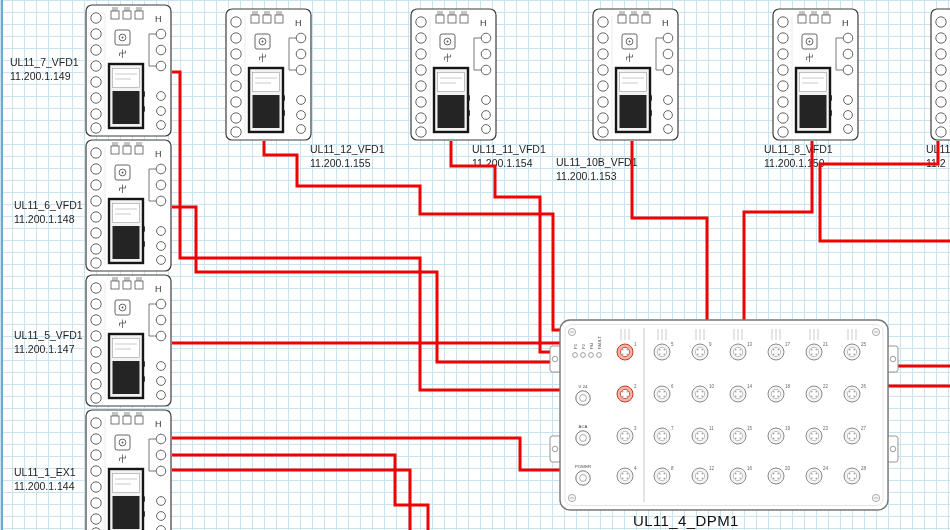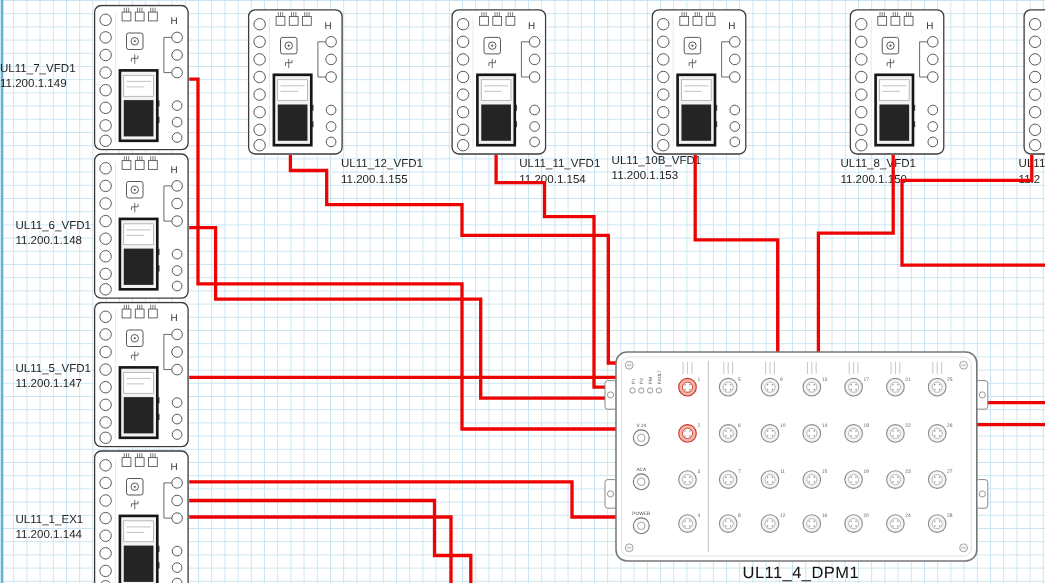--- a/index.html
+++ b/index.html
@@ -12,21 +12,21 @@
       linear-gradient(to right,#c9e4f0 1px,transparent 1px),
       linear-gradient(to bottom,#c9e4f0 1px,transparent 1px);
     background-size:12px 12px;
   }
   #page-edge{position:absolute;left:1px;top:0;width:2px;height:100%;background:#62aed1;z-index:1}
   .vfd{position:absolute;z-index:3}
   .vfd svg{display:block}
   .dev-label{position:absolute;z-index:2;font-size:10.5px;line-height:13.5px;color:#1e1e1e;white-space:nowrap}
   #cable-layer{position:absolute;left:0;top:0;z-index:4;pointer-events:none}
   #dpm{position:absolute;z-index:5}
-  #dpm-label{position:absolute;z-index:6;left:633px;top:512px;width:190px;text-align:center;
+  #dpm-label{position:absolute;z-index:6;left:633px;top:512px;width:190px;text-align:left;
     font-size:15px;color:#111;letter-spacing:.4px}
 </style>
 </head>
 <body>
 
 <div id="page-edge"></div>
 
 <svg id="cable-layer" width="950" height="530">
     <path d="M172 72 L180 72 L180 258 L420 258 L420 390 L562 390" fill="none" stroke="#ee0202" stroke-width="3"></path>
     <path d="M172 207 L196 207 L196 272 L437 272 L437 362 L562 362" fill="none" stroke="#ee0202" stroke-width="3"></path>
@@ -87,21 +87,21 @@
       <path d="M37.5 45.5 V54 M34.5 49 H40.5 M34.5 49 V52 M40.5 49 V46.5" stroke="#555" stroke-width="0.8" fill="none"></path>
     </g>
     <g>
       <rect x="24" y="60" width="34" height="64" fill="#f2f2f2" stroke="#161616" stroke-width="2.4"></rect>
       <rect x="27.5" y="64.5" width="27" height="19" fill="#ffffff" stroke="#999" stroke-width="0.6"></rect>
       <path d="M30 70 H52 M30 75 H46" stroke="#bbb" stroke-width="0.8"></path>
       <rect x="27.5" y="87" width="27" height="33" fill="#242424"></rect>
     </g>
   </svg>
     </div>
-    <div class="dev-label" style="left: 0; top: 56px;">
+    <div class="dev-label" style="left: 10px; top: 56px;">
       <div>UL11_7_VFD1</div>
       <div>11.200.1.149</div>
     </div>
     <div class="vfd" style="left: 85px; top: 139px;">
       <svg viewBox="0 0 87 133" width="87" height="133">
     <rect x="1" y="1" width="85" height="131" rx="6" fill="#ffffff" stroke="#3c3c3c" stroke-width="1.2"></rect>
     <line x1="20" y1="8" x2="20" y2="126" stroke="#ddd" stroke-width="0.6"></line>
     <circle cx="11" cy="14" r="5.2" fill="#fff" stroke="#555" stroke-width="0.9"></circle>
         <circle cx="11" cy="30" r="5.2" fill="#fff" stroke="#555" stroke-width="0.9"></circle>
         <circle cx="11" cy="46" r="5.2" fill="#fff" stroke="#555" stroke-width="0.9"></circle>
@@ -411,21 +411,21 @@
       <path d="M37.5 45.5 V54 M34.5 49 H40.5 M34.5 49 V52 M40.5 49 V46.5" stroke="#555" stroke-width="0.8" fill="none"></path>
     </g>
     <g>
       <rect x="24" y="60" width="34" height="64" fill="#f2f2f2" stroke="#161616" stroke-width="2.4"></rect>
       <rect x="27.5" y="64.5" width="27" height="19" fill="#ffffff" stroke="#999" stroke-width="0.6"></rect>
       <path d="M30 70 H52 M30 75 H46" stroke="#bbb" stroke-width="0.8"></path>
       <rect x="27.5" y="87" width="27" height="33" fill="#242424"></rect>
     </g>
   </svg>
     </div>
-    <div class="dev-label" style="left: 556px; top: 140px;">
+    <div class="dev-label" style="left: 556px; top: 156px;">
       <div>UL11_10B_VFD1</div>
       <div>11.200.1.153</div>
     </div>
     <div class="vfd" style="left: 772px; top: 8px;">
       <svg viewBox="0 0 87 133" width="87" height="133">
     <rect x="1" y="1" width="85" height="131" rx="6" fill="#ffffff" stroke="#3c3c3c" stroke-width="1.2"></rect>
     <line x1="20" y1="8" x2="20" y2="126" stroke="#ddd" stroke-width="0.6"></line>
     <circle cx="11" cy="14" r="5.2" fill="#fff" stroke="#555" stroke-width="0.9"></circle>
         <circle cx="11" cy="30" r="5.2" fill="#fff" stroke="#555" stroke-width="0.9"></circle>
         <circle cx="11" cy="46" r="5.2" fill="#fff" stroke="#555" stroke-width="0.9"></circle>

